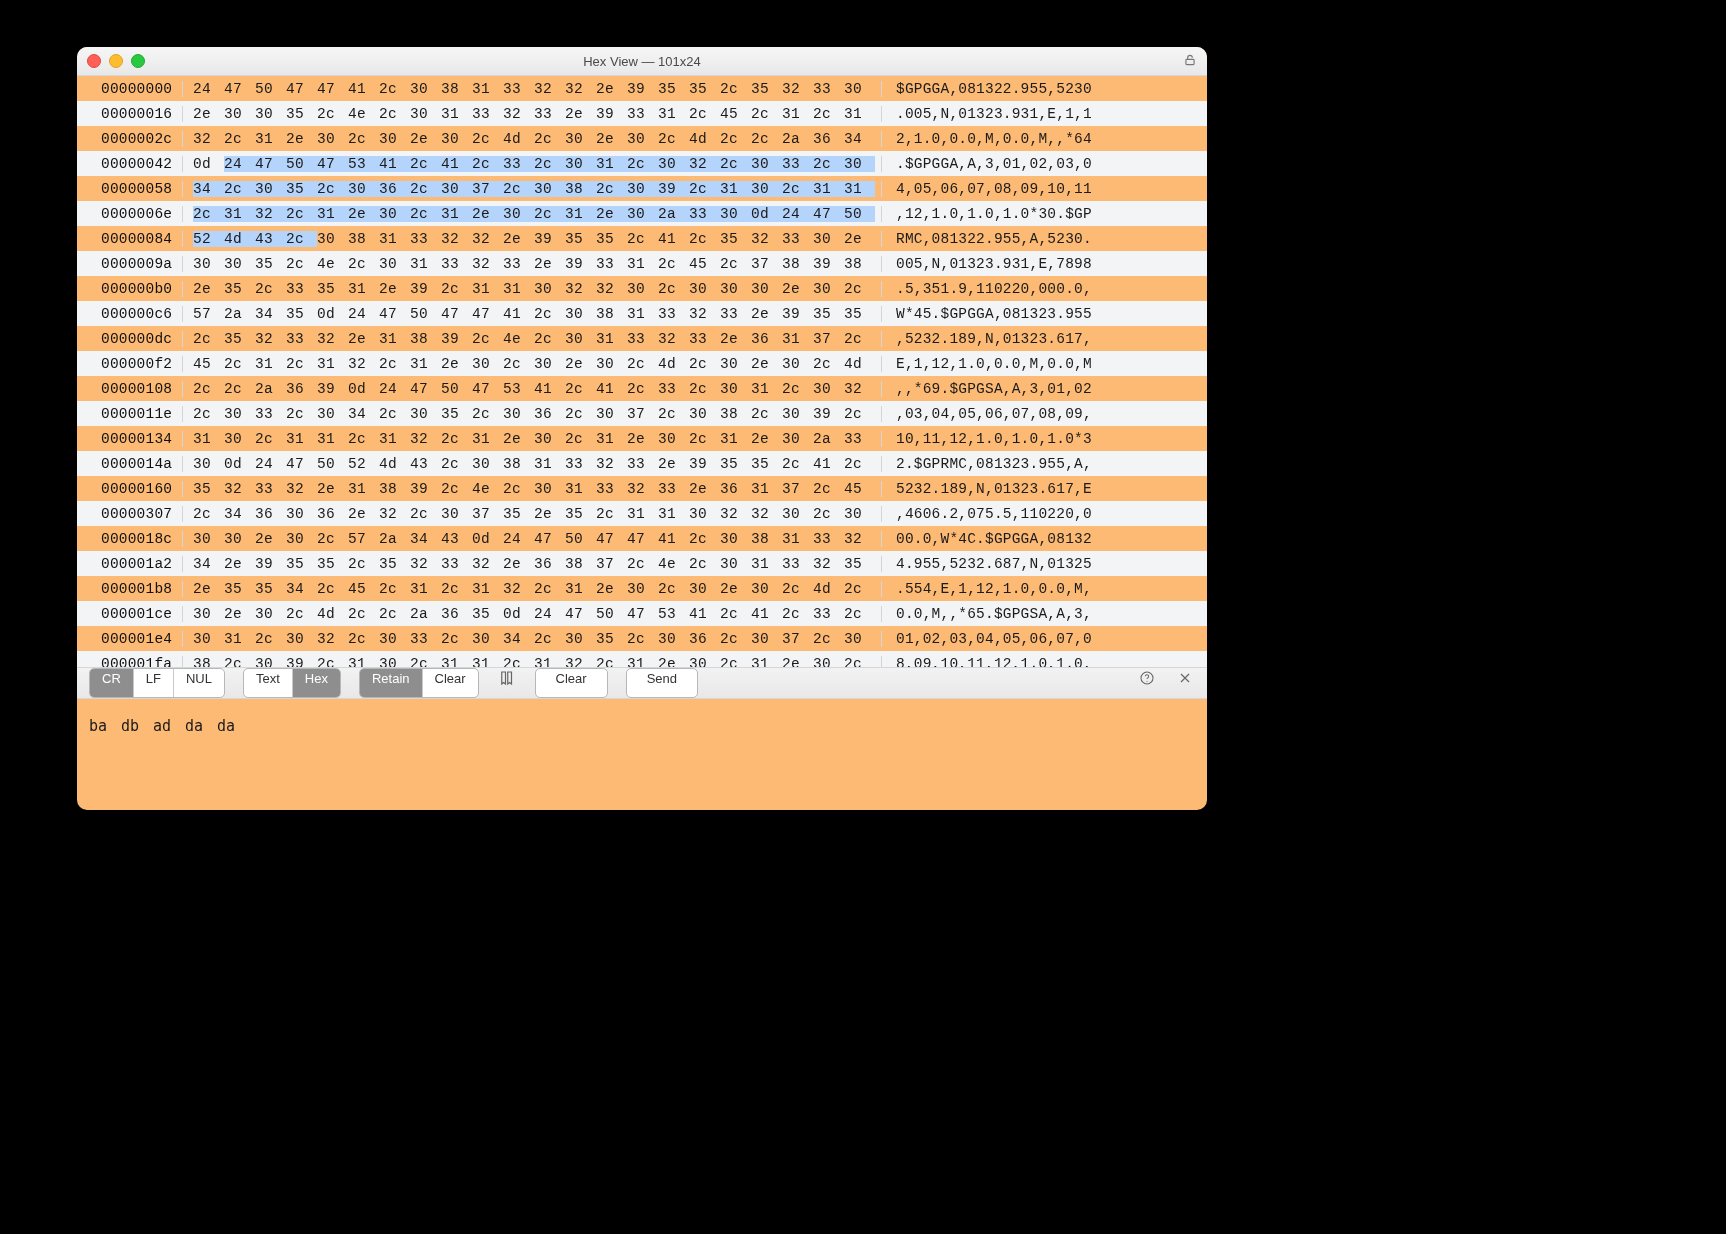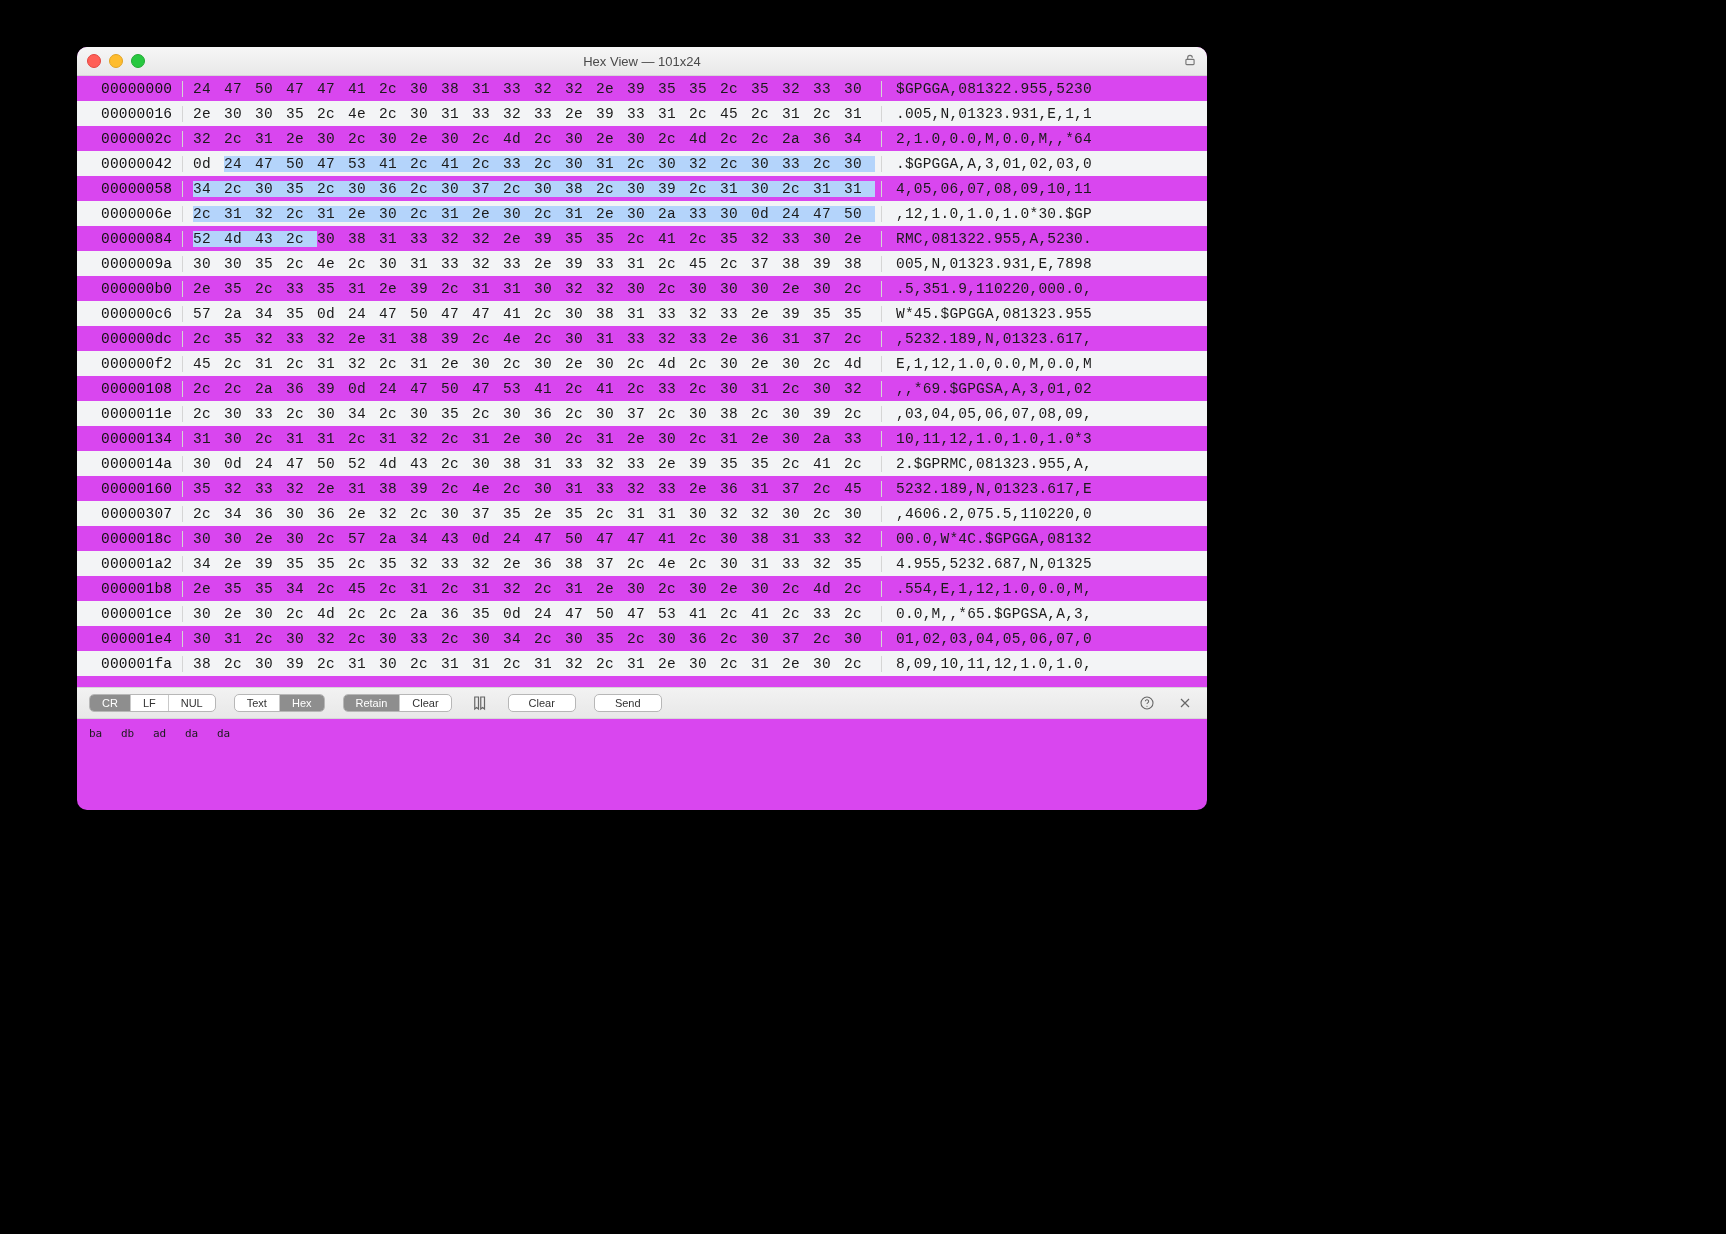--- a/index.html
+++ b/index.html
@@ -14,21 +14,21 @@
     height: 1234px;
     background: #000;
     position: relative;
   }
   .window {
     position: absolute;
     left: 77px;
     top: 47px;
     width: 1130px;
     height: 763px;
-    background: #d946ef;
+    background: #fdba74;
     border-radius: 10px;
     box-shadow: 0 25px 60px rgba(0,0,0,0.55), 0 0 0 1px rgba(0,0,0,0.12);
     overflow: hidden;
     display: flex;
     flex-direction: column;
   }
   
   .titlebar {
     height: 28px;
     flex: 0 0 28px;
@@ -107,24 +107,23 @@
     white-space: pre;
   }
   
   .toolbar {
     flex: 0 0 30px;
     height: 30px;
     background: linear-gradient(#f2f2f2,#e8e8e8);
     border-top: 1px solid #d6d6d6;
     border-bottom: 1px solid #d6d6d6;
     display: flex;
-    align-items: center;
     padding: 0 12px;
     gap: 18px;
-    font-size: 11px;
+    font-size: 13px;
     color: #333;
   }
   .seg {
     display: inline-flex;
     border: 1px solid #b7b7b7;
     border-radius: 5px;
     overflow: hidden;
     background: #fff;
   }
   .seg span {
@@ -148,23 +147,23 @@
   .toolbar .spacer { flex: 1; }
   .iconbtn {
     width: 20px; height: 20px;
     display: inline-flex;
     align-items: center; justify-content: center;
     color: #666;
   }
   
   .inputarea {
     flex: 0 0 75px;
-    padding: 8px 12px;
+    padding: 18px 12px;
     font-family: Menlo, Consolas, monospace;
-    font-size: 11px;
+    font-size: 15px;
     color: #1b1b1b;
   }
   .inputarea .cell {
     display: inline-block;
     width: 32px;
   }
 </style>
 </head>
 <body>
 

